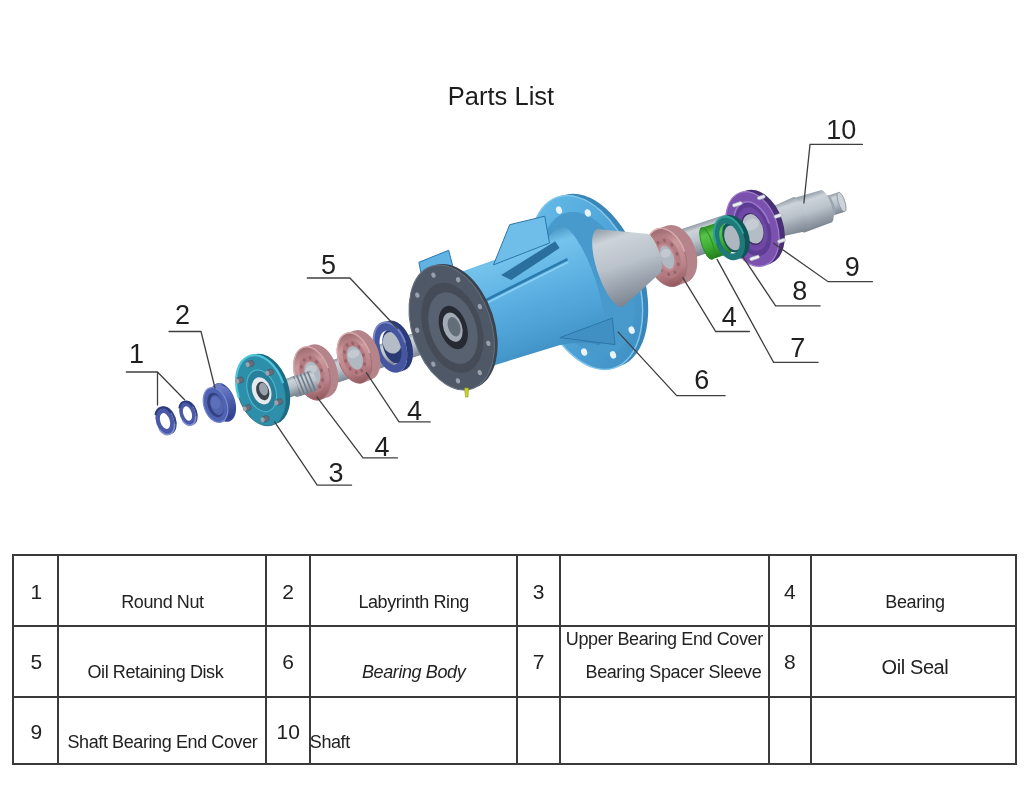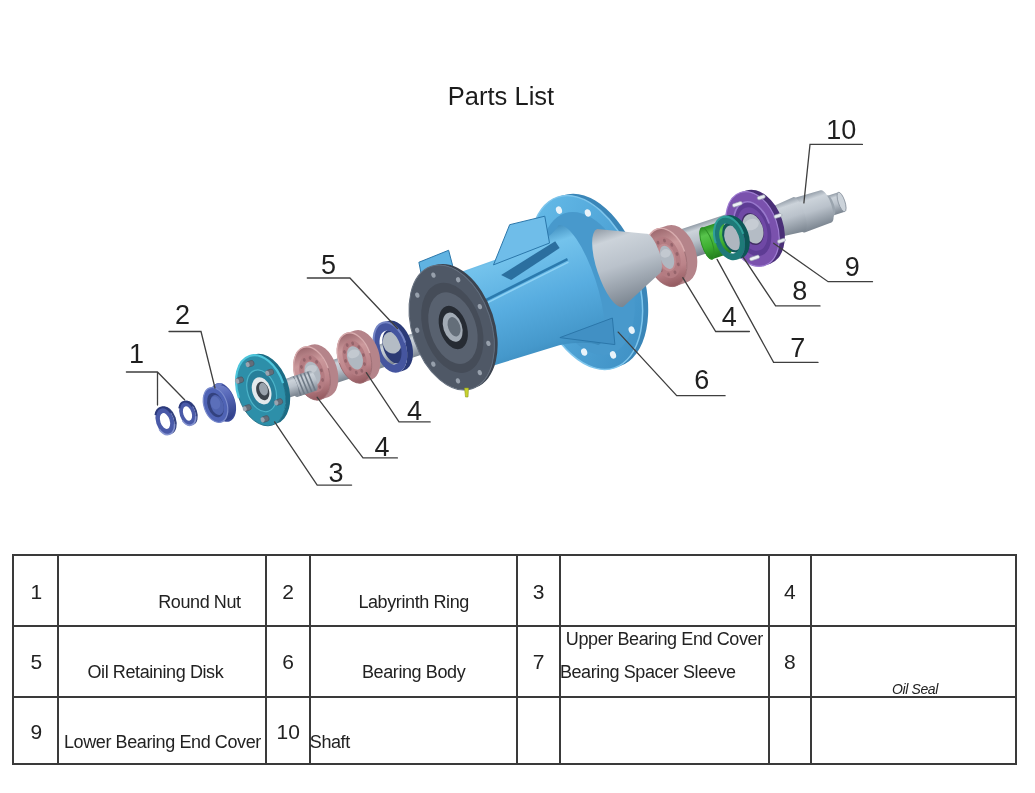--- a/index.html
+++ b/index.html
@@ -280,31 +280,32 @@
       <div style="position:absolute;left:43.0px;top:0;width:2px;height:100%;background:#3a3a3a;"></div>
       <div style="position:absolute;left:251.1px;top:0;width:2px;height:100%;background:#3a3a3a;"></div>
       <div style="position:absolute;left:294.4px;top:0;width:2px;height:100%;background:#3a3a3a;"></div>
       <div style="position:absolute;left:502.1px;top:0;width:2px;height:100%;background:#3a3a3a;"></div>
       <div style="position:absolute;left:544.5px;top:0;width:2px;height:100%;background:#3a3a3a;"></div>
       <div style="position:absolute;left:753.3px;top:0;width:2px;height:100%;background:#3a3a3a;"></div>
       <div style="position:absolute;left:795.7px;top:0;width:2px;height:100%;background:#3a3a3a;"></div>
       <div style="position:absolute;left:0;top:68.8px;width:100%;height:2px;background:#3a3a3a;"></div>
       <div style="position:absolute;left:0;top:140.2px;width:100%;height:2px;background:#3a3a3a;"></div>
       <div style="position:absolute;left:0.0px;top:26.0px;width:44.0px;text-align:center;font-size:21px;line-height:20px;color:#222;">1</div>
-      <div style="position:absolute;left:44.0px;top:36.0px;width:208.1px;text-align:center;font-size:18px;letter-spacing:-0.4px;line-height:20px;color:#222;padding-left:37px;">Round Nut</div>
+      <div style="position:absolute;left:44.0px;top:36.0px;width:208.1px;text-align:center;font-size:18px;letter-spacing:-0.4px;line-height:20px;color:#222;">Round Nut</div>
       <div style="position:absolute;left:252.1px;top:26.0px;width:43.3px;text-align:center;font-size:21px;line-height:20px;color:#222;">2</div>
       <div style="position:absolute;left:295.4px;top:36.0px;width:207.7px;text-align:center;font-size:18px;letter-spacing:-0.4px;line-height:20px;color:#222;">Labyrinth Ring</div>
       <div style="position:absolute;left:503.1px;top:26.0px;width:42.4px;text-align:center;font-size:21px;line-height:20px;color:#222;">3</div>
       <div style="position:absolute;left:545.5px;top:36.0px;width:208.8px;text-align:center;font-size:18px;letter-spacing:-0.4px;line-height:20px;color:#222;margin-top:37px;">Upper Bearing End Cover</div>
       <div style="position:absolute;left:754.3px;top:26.0px;width:42.4px;text-align:center;font-size:21px;line-height:20px;color:#222;">4</div>
+      <div style="position:absolute;left:796.7px;top:36.0px;width:207.8px;text-align:center;font-size:18px;letter-spacing:-0.4px;line-height:20px;color:#222;">Bearing</div>
       <div style="position:absolute;left:0.0px;top:96.2px;width:44.0px;text-align:center;font-size:21px;line-height:20px;color:#222;">5</div>
       <div style="position:absolute;left:44.0px;top:106.2px;width:194px;text-align:center;font-size:18px;letter-spacing:-0.4px;line-height:20px;color:#222;">Oil Retaining Disk</div>
       <div style="position:absolute;left:252.1px;top:96.2px;width:43.3px;text-align:center;font-size:21px;line-height:20px;color:#222;">6</div>
-      <div style="position:absolute;left:295.4px;top:106.2px;width:207.7px;text-align:center;font-size:18px;letter-spacing:-0.4px;line-height:20px;color:#222;">Bearing Body</div>
+      <div style="position:absolute;left:295.4px;top:106.2px;width:207.7px;text-align:center;font-size:18px;letter-spacing:-0.4px;line-height:20px;color:#222;font-style:italic;">Bearing Body</div>
       <div style="position:absolute;left:503.1px;top:96.2px;width:42.4px;text-align:center;font-size:21px;line-height:20px;color:#222;">7</div>
-      <div style="position:absolute;left:545.5px;top:106.2px;width:227px;text-align:left;font-size:18px;letter-spacing:-0.4px;line-height:20px;color:#222;">Bearing Spacer Sleeve</div>
+      <div style="position:absolute;left:545.5px;top:106.2px;width:227px;text-align:center;font-size:18px;letter-spacing:-0.4px;line-height:20px;color:#222;">Bearing Spacer Sleeve</div>
       <div style="position:absolute;left:754.3px;top:96.2px;width:42.4px;text-align:center;font-size:21px;line-height:20px;color:#222;">8</div>
-      <div style="position:absolute;left:796.7px;top:123px;width:207.8px;text-align:center;font-size:14px;letter-spacing:-0.4px;line-height:20px;color:#222;font-style:italic;">Oil Seal</div>
+      <div style="position:absolute;left:796.7px;top:101px;width:207.8px;text-align:center;font-size:20px;letter-spacing:-0.4px;line-height:20px;color:#222;">Oil Seal</div>
       <div style="position:absolute;left:0.0px;top:166.3px;width:44.0px;text-align:center;font-size:21px;line-height:20px;color:#222;">9</div>
-      <div style="position:absolute;left:44.0px;top:176.3px;width:208.1px;text-align:center;font-size:18px;letter-spacing:-0.4px;line-height:20px;color:#222;">Lower Bearing End Cover</div>
+      <div style="position:absolute;left:44.0px;top:176.3px;width:208.1px;text-align:center;font-size:18px;letter-spacing:-0.4px;line-height:20px;color:#222;">Shaft Bearing End Cover</div>
       <div style="position:absolute;left:252.1px;top:166.3px;width:43.3px;text-align:center;font-size:21px;line-height:20px;color:#222;">10</div>
       <div style="position:absolute;left:295.4px;top:176.3px;width:207.7px;text-align:left;font-size:18px;letter-spacing:-0.4px;line-height:20px;color:#222;">Shaft</div>
     </div>
 </div>
 </body></html>

